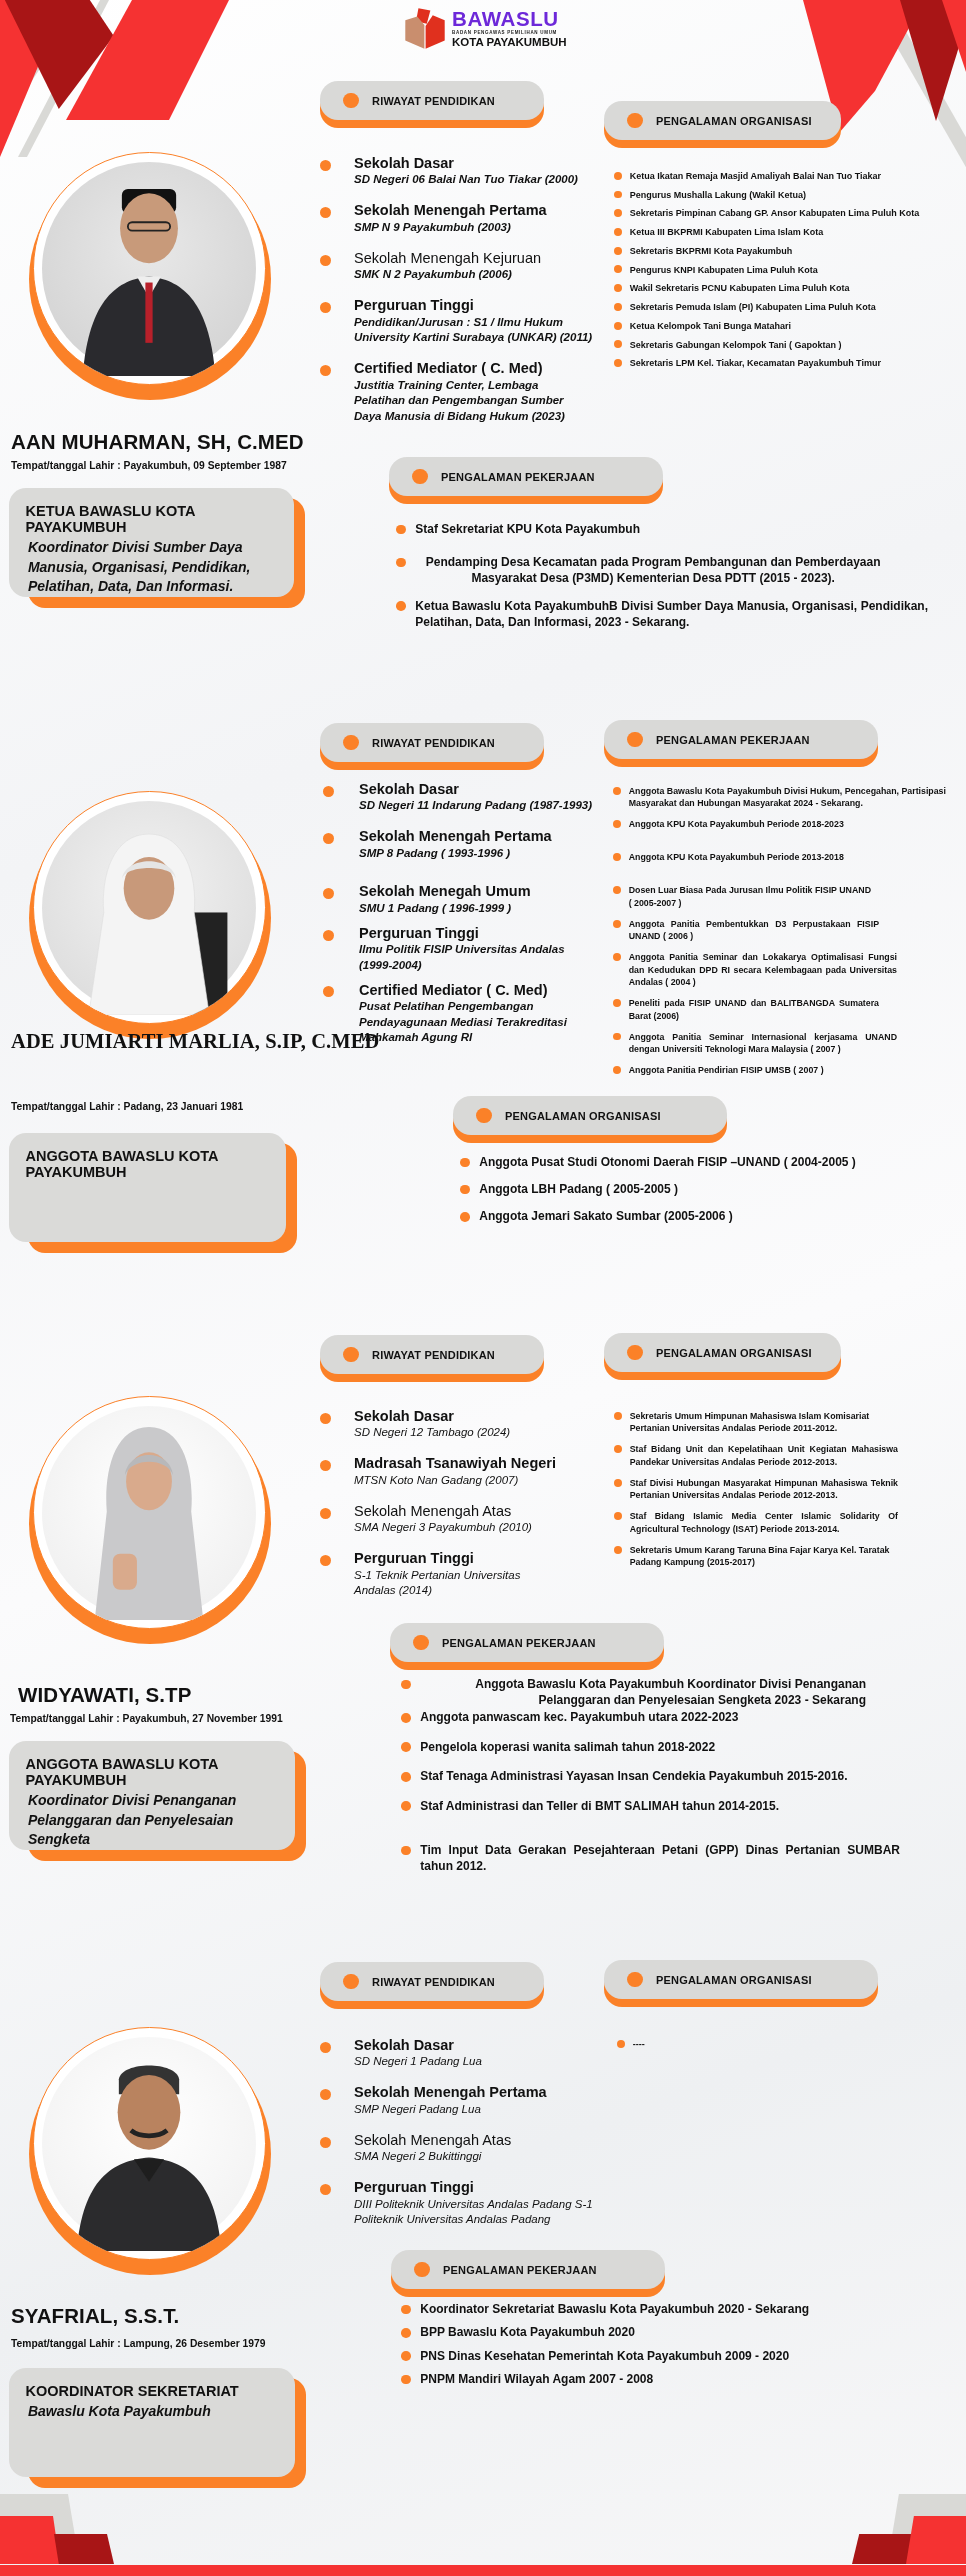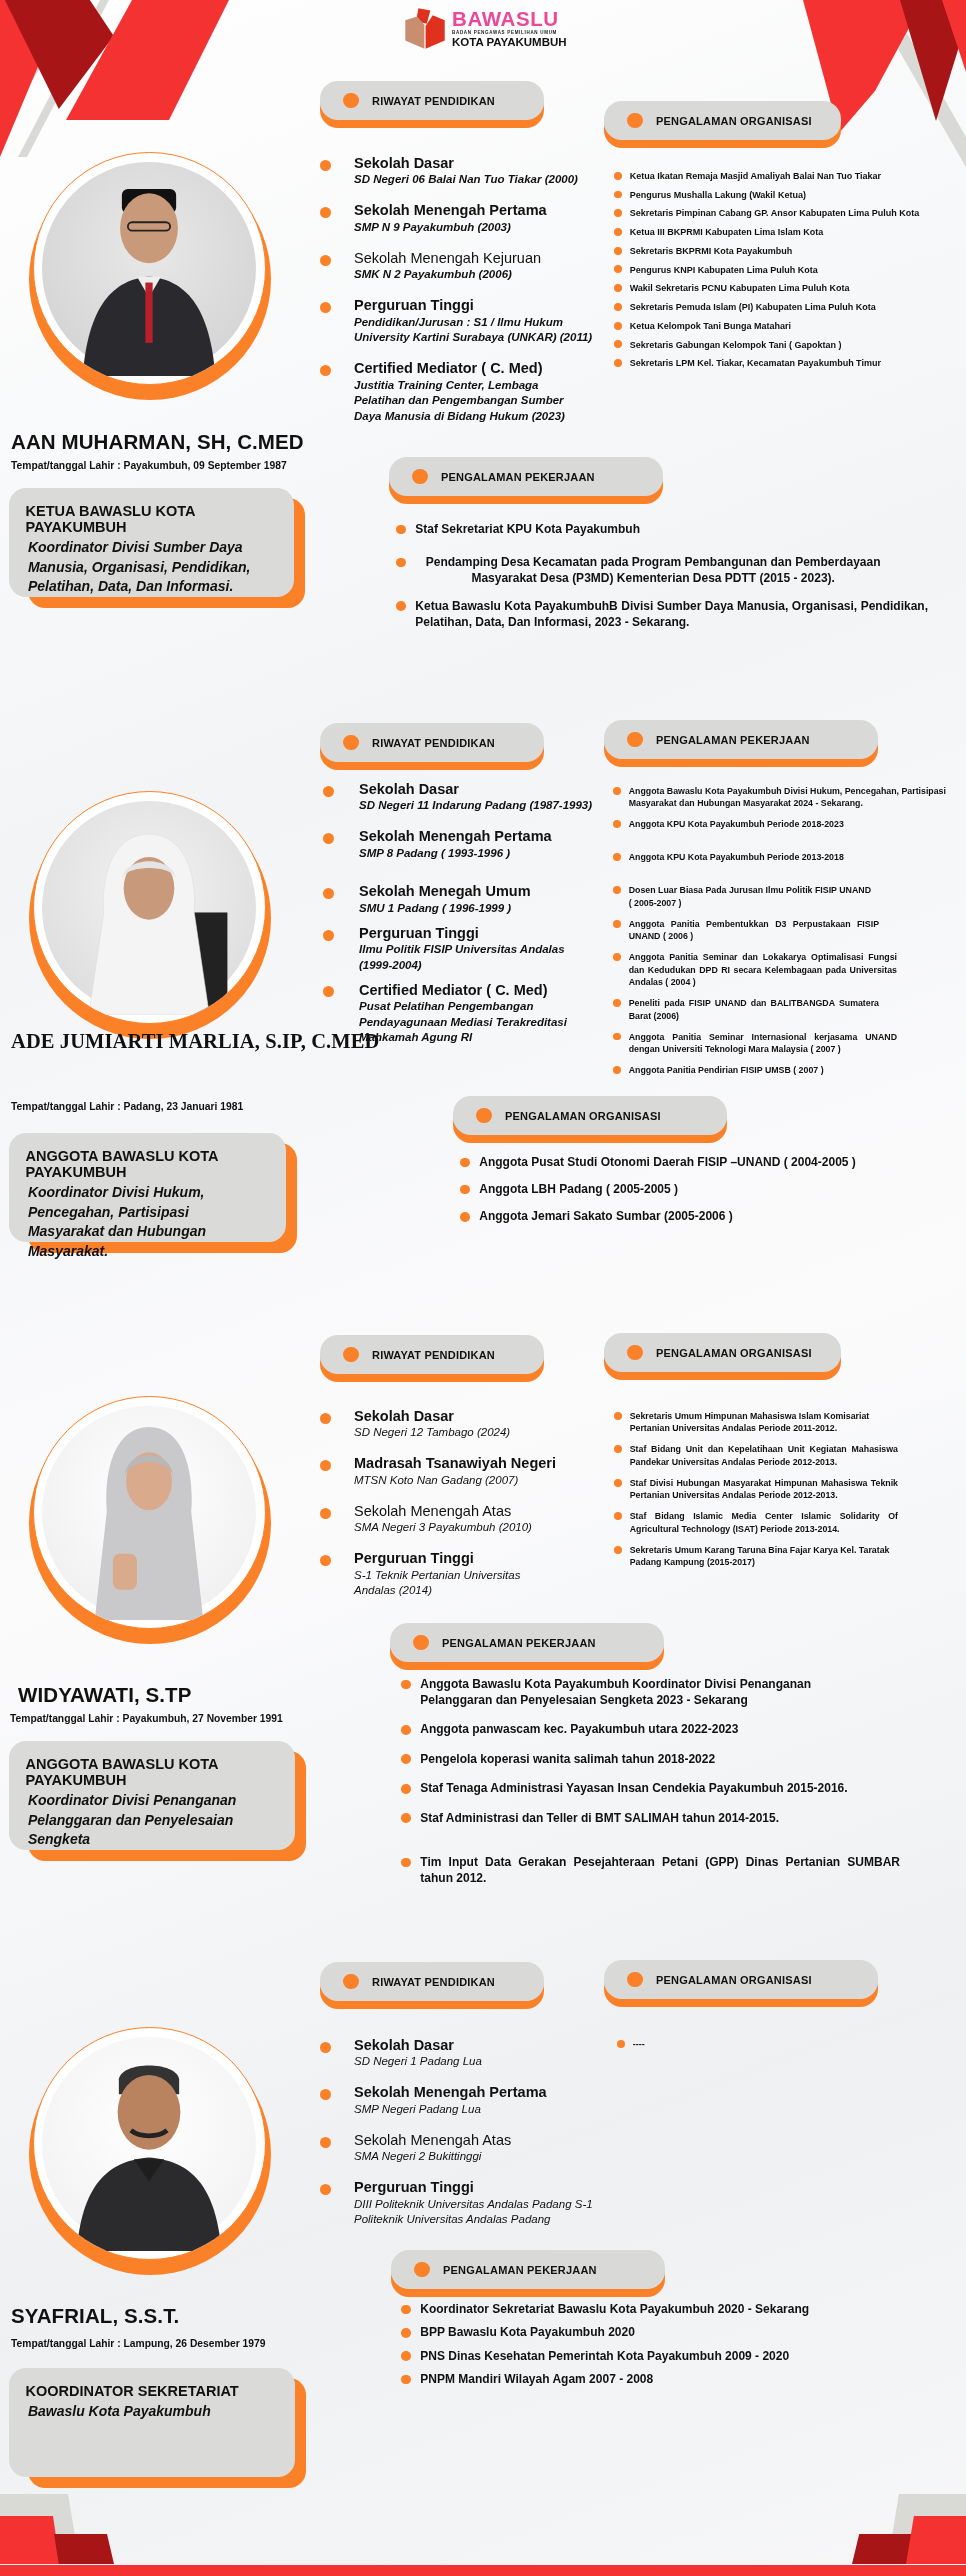--- a/index.html
+++ b/index.html
@@ -16,21 +16,21 @@
   
   .deco { position: absolute; pointer-events: none; }
   .red { background: #f53232; }
   .dred { background: #a81516; }
   .grey { background: #d9d9d6; }
 
   
   .logo { position: absolute; left: 404px; top: 7.2px; width: 164px; height: 43px; display: flex; align-items: center; gap: 6px; }
   .logo-mark { width: 42px; height: 43px; position: relative; }
   .logo-text { display: flex; flex-direction: column; line-height: 1; }
-  .logo-title { font-weight: bold; font-size: 20.5px; letter-spacing: 0.6px; color: #ec4899; }
+  .logo-title { font-weight: bold; font-size: 20.5px; letter-spacing: 0.6px; color: #6d28d9; }
   .logo-sub { font-size: 4.5px; letter-spacing: 0.7px; font-weight: bold; margin-top: 1.8px; color: #222; }
   .logo-city { font-size: 11.5px; font-weight: bold; color: #111; margin-top: 1.2px; }
 
   
   .pill { position: absolute; height: 47px; }
   .pill .back { position: absolute; left: 0; right: 0; top: 8.5px; bottom: 0; background: #fb8128; border-radius: 18px; }
   .pill .front { position: absolute; left: 0; right: 0; top: 0; height: 39px; background: #d9d9d7; border-radius: 18px; display: flex; align-items: center; padding-left: 23px; }
   .pill .dot { width: 15.7px; height: 15.7px; border-radius: 50%; background: #fb8128; margin-right: 13.3px; flex: none; }
   .pill .label { font-weight: bold; font-size: 11px; letter-spacing: 0.2px; color: #111; }
 
@@ -211,21 +211,20 @@
         <path d="M95 95 C100 55 180 55 185 95 C180 70 100 70 95 95Z" fill="#e5e5e5"></path>
       </svg>
     </div>
   </div>
   <div class="name" style="left:11px;top:1030px;font-family:Liberation Serif, serif;">ADE JUMIARTI MARLIA, S.IP, C.MED</div>
   <div class="birth" style="left:11px;top:1101px;">Tempat/tanggal Lahir : Padang, 23 Januari 1981</div>
   <div class="role" style="left:8.5px;top:1133px;width:277px;height:109px;">
     <div class="back"></div>
     <div class="front">
       <div class="title">ANGGOTA BAWASLU KOTA PAYAKUMBUH</div>
-      <div class="desc">Koordinator Divisi Hukum, Pencegahan, Partisipasi Masyarakat dan Hubungan Masyarakat.</div>
     </div>
   </div>
 
   <div class="pill" style="left:320px;top:723px;width:224px;">
     <div class="back"></div>
     <div class="front">
         <span class="dot"></span>
         <span class="label">RIWAYAT PENDIDIKAN</span>
       </div>
   </div>
@@ -350,21 +349,21 @@
   </div>
 
   <div class="pill" style="left:390px;top:1623px;width:274px;">
     <div class="back"></div>
     <div class="front">
         <span class="dot"></span>
         <span class="label">PENGALAMAN PEKERJAAN</span>
       </div>
   </div>
   <div class="blist md just" style="left:401px;top:1676px;width:499px;">
-    <div class="li" style="width:465px;text-align:left;margin-bottom:13px">Anggota Bawaslu Kota Payakumbuh Koordinator Divisi Penanganan Pelanggaran dan Penyelesaian Sengketa 2023 - Sekarang</div>
+    <div class="li" style="width:465px;text-align:right;margin-bottom:1px">Anggota Bawaslu Kota Payakumbuh Koordinator Divisi Penanganan Pelanggaran dan Penyelesaian Sengketa 2023 - Sekarang</div>
     <div class="li" style="margin-bottom:13.3px">Anggota panwascam kec. Payakumbuh utara 2022-2023</div>
     <div class="li" style="margin-bottom:13.3px">Pengelola koperasi wanita salimah tahun 2018-2022</div>
     <div class="li" style="margin-bottom:13.3px">Staf Tenaga Administrasi Yayasan Insan Cendekia Payakumbuh 2015-2016.</div>
     <div class="li" style="margin-bottom:28px">Staf Administrasi dan Teller di BMT SALIMAH tahun 2014-2015.</div>
     <div class="li">Tim Input Data Gerakan Pesejahteraan Petani (GPP) Dinas Pertanian SUMBAR tahun 2012.</div>
   </div>
 </section>
 
 <section>
   <div class="photo" style="left:29px;top:2033px;">

